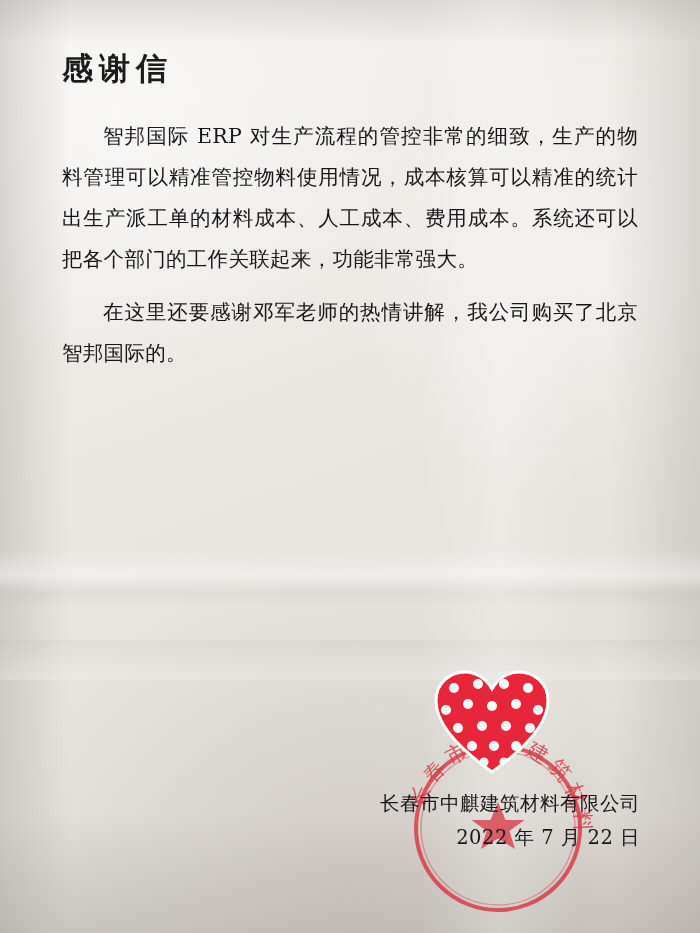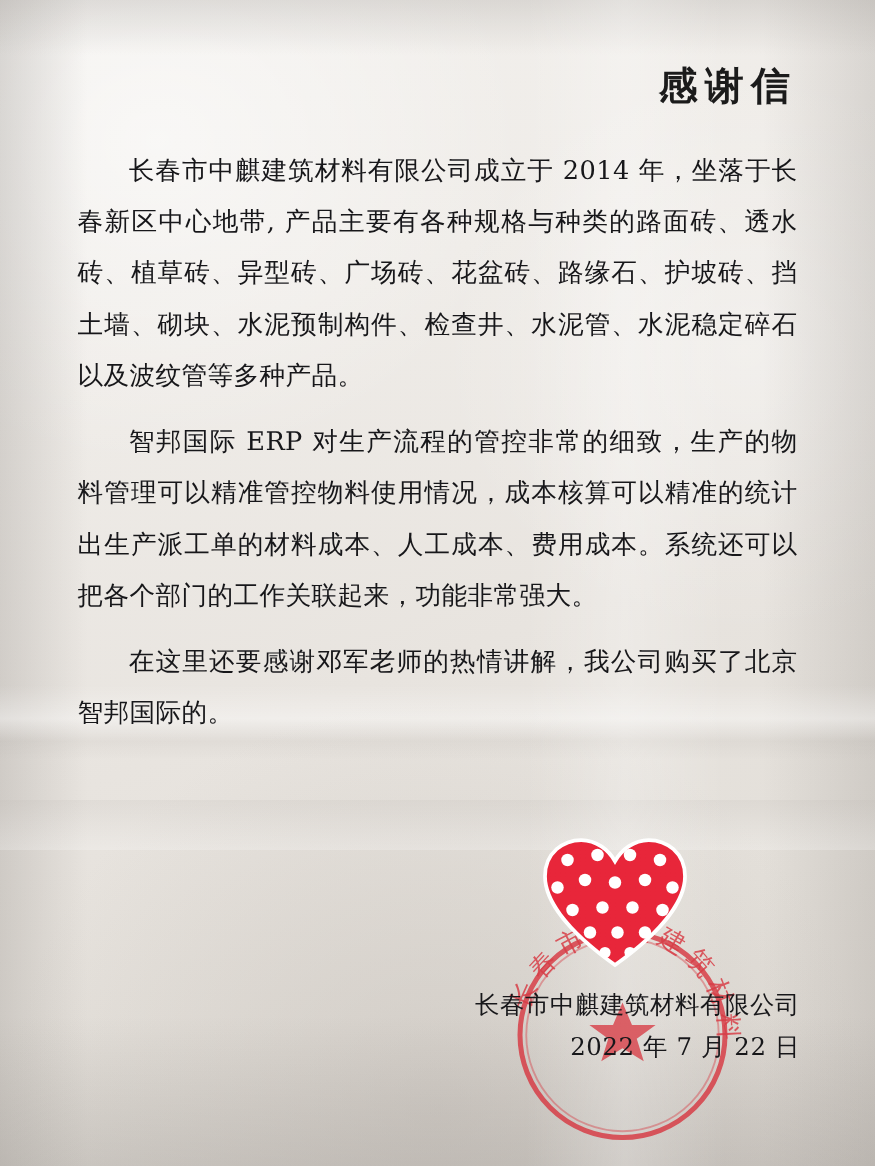--- a/index.html
+++ b/index.html
@@ -60,21 +60,21 @@
     background: linear-gradient(90deg, rgba(255,255,255,0.0), rgba(255,255,255,0.25) 50%, rgba(255,255,255,0.0));
   }
 
   .content {
     position: relative;
     z-index: 3;
     padding: 0 62px;
   }
 
   .doc-title {
-    text-align: right;
+    text-align: left;
     font-size: 31px;
     font-weight: bold;
     letter-spacing: 6px;
     color: #1b1b1b;
     margin-top: 48px;
     margin-bottom: 26px;
     font-family: "DejaVu Serif", "Liberation Serif", serif;
   }
 
   .para {
@@ -146,21 +146,20 @@
   <div class="shade shade-right"></div>
   <div class="shade shade-top"></div>
   <div class="shade shade-bottom"></div>
   <div class="shade crease1"></div>
   <div class="shade crease2"></div>
   <div class="shade crease3"></div>
 
   <div class="content">
     <div class="doc-title">感谢信</div>
 
-    <p class="para">长春市中麒建筑材料有限公司成立于 2014 年，坐落于长春新区中心地带, 产品主要有各种规格与种类的路面砖、透水砖、植草砖、异型砖、广场砖、花盆砖、路缘石、护坡砖、挡土墙、砌块、水泥预制构件、检查井、水泥管、水泥稳定碎石以及波纹管等多种产品。</p>
     <p class="para">智邦国际 ERP 对生产流程的管控非常的细致，生产的物料管理可以精准管控物料使用情况，成本核算可以精准的统计出生产派工单的材料成本、人工成本、费用成本。系统还可以把各个部门的工作关联起来，功能非常强大。</p>
     <p class="para">在这里还要感谢邓军老师的热情讲解，我公司购买了北京智邦国际的。</p>
   </div>
 
   <svg class="stamp" viewBox="0 0 200 200">
     <defs>
       <path id="sealArcTop" d="M 22,100 A 78,78 0 0 1 178,100"></path>
       <path id="sealArcBottom" d="M 34,100 A 66,66 0 0 0 166,100"></path>
     </defs>
     <g fill="none" stroke="#d7323c" stroke-width="4" opacity="0.85">

